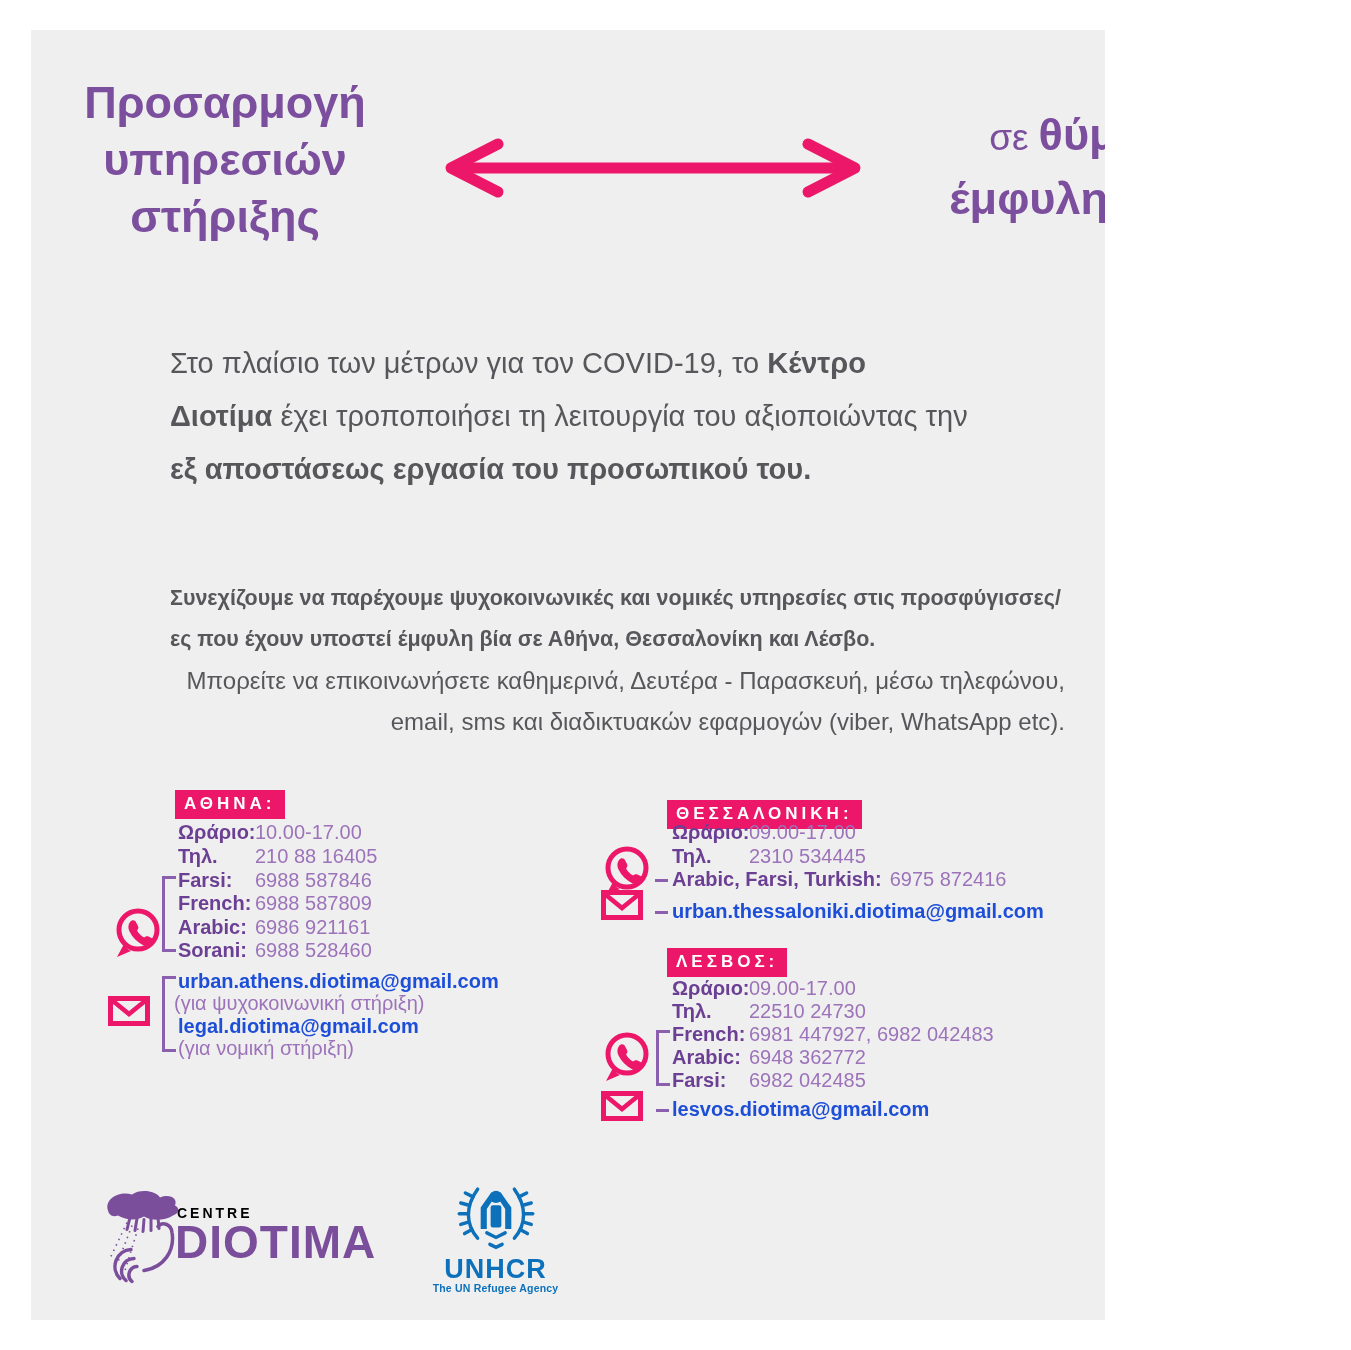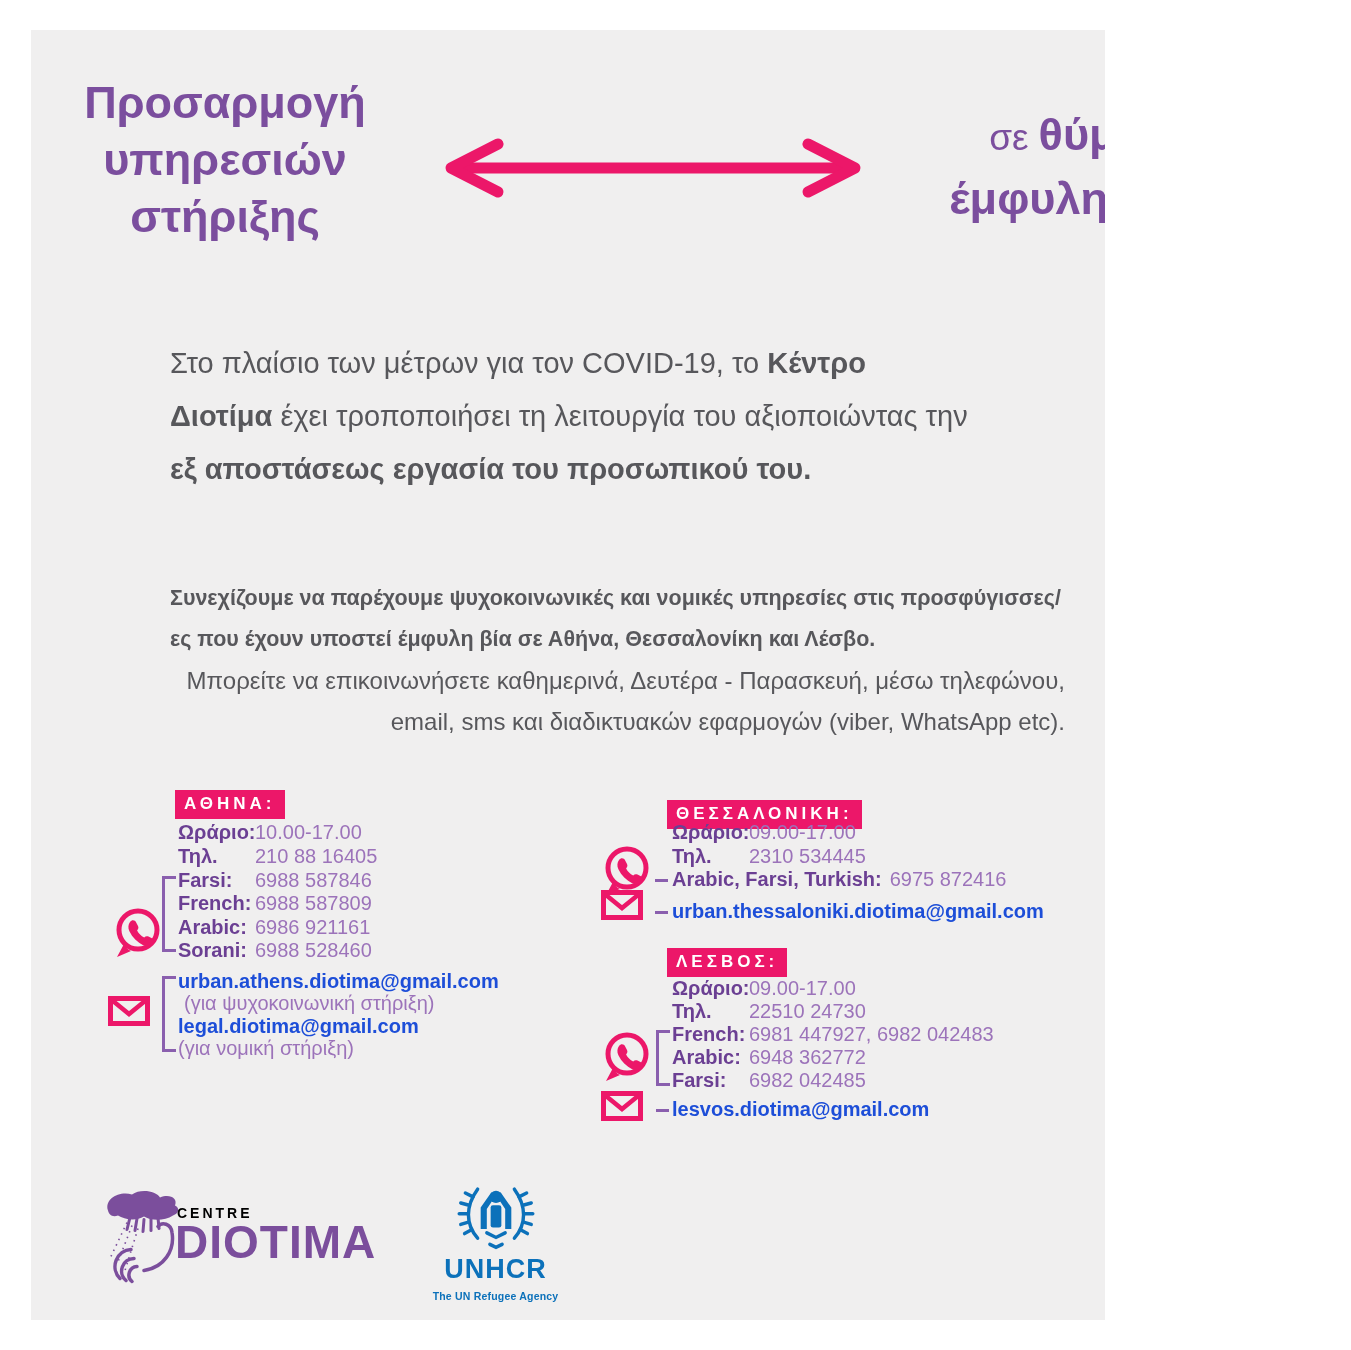--- a/index.html
+++ b/index.html
@@ -39,21 +39,21 @@
   .icon {position:absolute;}
 
   
   .diotima-logo {position:absolute; left:100px; top:1185px; width:300px; height:120px;}
   .diotima-centre {position:absolute; left:77px; top:20px; color:#000000; font-size:14px;
     font-weight:700; letter-spacing:3px;}
   .diotima-name {position:absolute; left:75px; top:30px; color:#7B4E9C; font-size:46px;
     font-weight:700; letter-spacing:1px;}
   .unhcr-logo {position:absolute; left:428px; top:1180px; width:135px; text-align:center;}
   .unhcr-name {color:#0C71BA; font-size:27px; font-weight:700; letter-spacing:1px; line-height:26px;}
-  .unhcr-tagline {color:#0C71BA; font-size:10.5px; font-weight:700; letter-spacing:0.2px;margin-top:8px;}
+  .unhcr-tagline {color:#0C71BA; font-size:10.5px; font-weight:700; letter-spacing:0.2px;}
   .virus {position:absolute; left:1120px; top:240px; pointer-events:none;}
 </style>
 </head>
 <body>
 
 <div class="poster">
   <div class="canvas"></div>
 
   <div class="title-left">
     <div>Προσαρμογή</div>
@@ -89,21 +89,21 @@
     <div class="crow" style="left:70px; top:104px;"><span class="clabel">French:</span><span class="cvalue">6988 587809</span></div>
     <div class="crow" style="left:70px; top:128px;"><span class="clabel">Arabic:</span><span class="cvalue">6986 921161</span></div>
     <div class="crow" style="left:70px; top:151px;"><span class="clabel">Sorani:</span><span class="cvalue">6988 528460</span></div>
     <div class="bracket" style="left:54px; top:88px; height:70px;"></div>
     <svg class="icon" style="left:3px; top:118px;" width="52" height="52" viewBox="0 0 52 52">
       <circle cx="27" cy="24" r="19" fill="none" stroke="#EC1769" stroke-width="5"></circle>
       <path d="M13 38 L6 51 L20 45 C16.5 43.5 14.5 41 13 38 Z" fill="#EC1769"></path>
       <path d="M19 16c2-2.5 5-2 6.3.7l1.7 3.4c.8 1.6.4 3.1-.9 4.3 1.6 3.1 4 5.5 7.1 7.1 1.2-1.3 2.7-1.7 4.3-.9l3.4 1.7c2.7 1.3 3.2 4.3.7 6.3-2.3 2-5.8 2.4-9 .8-6.3-3-11.2-7.9-14.2-14.2-1.6-3.2-1.2-6.7.6-9.2z" fill="#EC1769"></path>
     </svg>
     <div class="crow email-addr" style="left:70px; top:182px;">urban.athens.diotima@gmail.com</div>
-    <div class="crow email-note" style="left:76px; top:204px;">(για ψυχοκοινωνική στήριξη)</div>
+    <div class="crow email-note" style="left:66px; top:204px;">(για ψυχοκοινωνική στήριξη)</div>
     <div class="crow email-addr" style="left:70px; top:227px;">legal.diotima@gmail.com</div>
     <div class="crow email-note" style="left:70px; top:249px;">(για νομική στήριξη)</div>
     <div class="bracket" style="left:54px; top:188px; height:70px;"></div>
     <svg class="icon" style="left:0px; top:208px;" width="42" height="30" viewBox="0 0 42 30">
       <rect x="2.5" y="2.5" width="37" height="25" fill="none" stroke="#EC1769" stroke-width="5"></rect>
       <path d="M5 5 L21 18 L37 5" fill="none" stroke="#EC1769" stroke-width="4.5"></path>
     </svg>
   </div>
 
   <div class="contact" style="left:598px; top:788px; width:480px; height:150px;">

